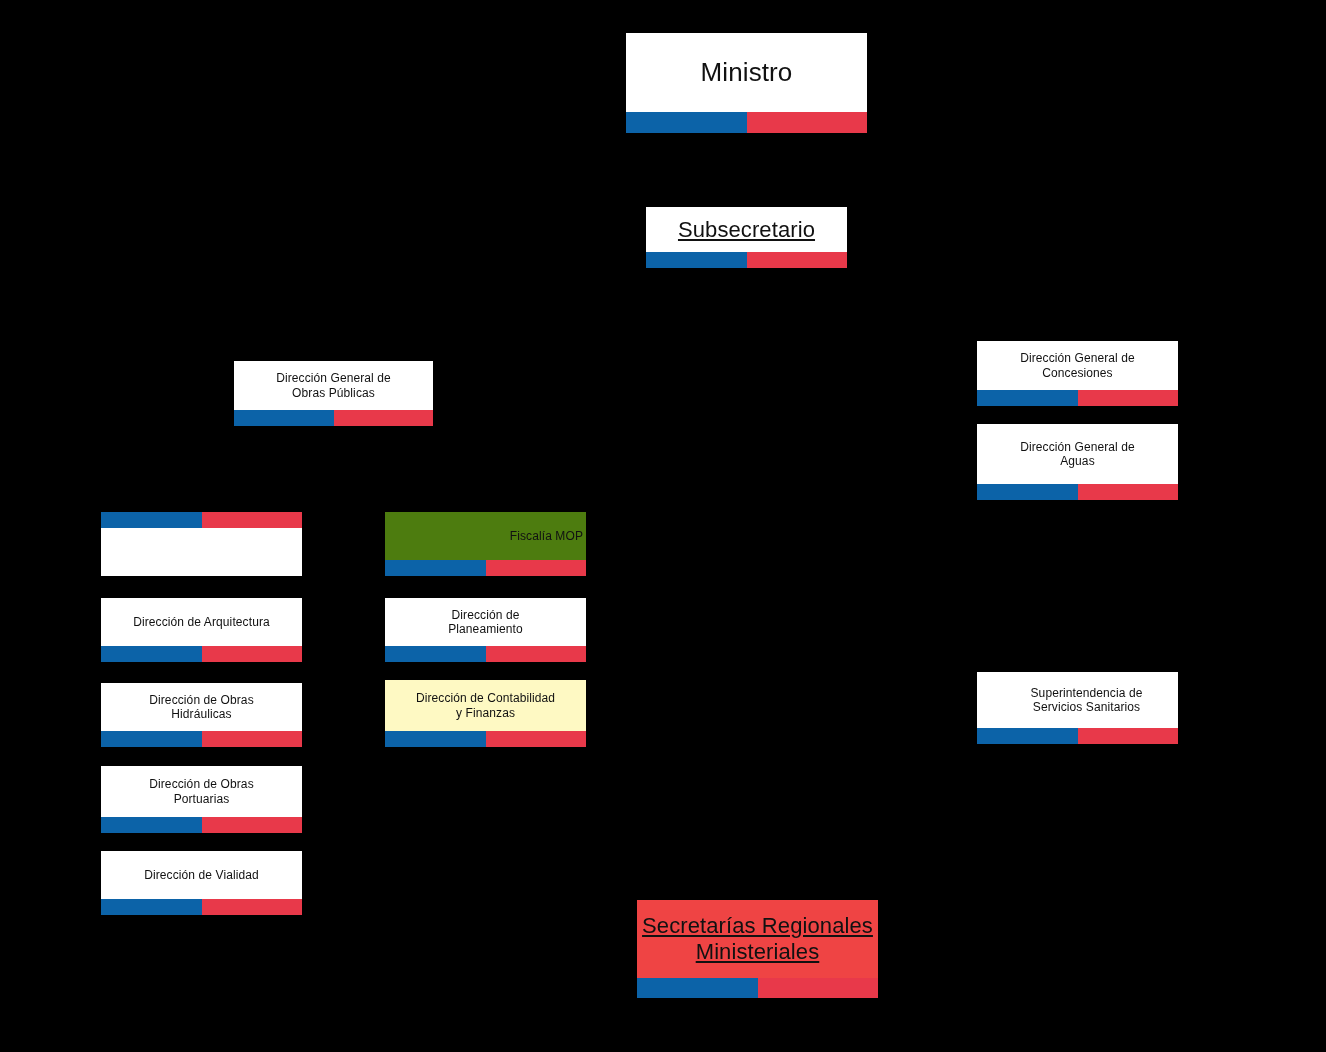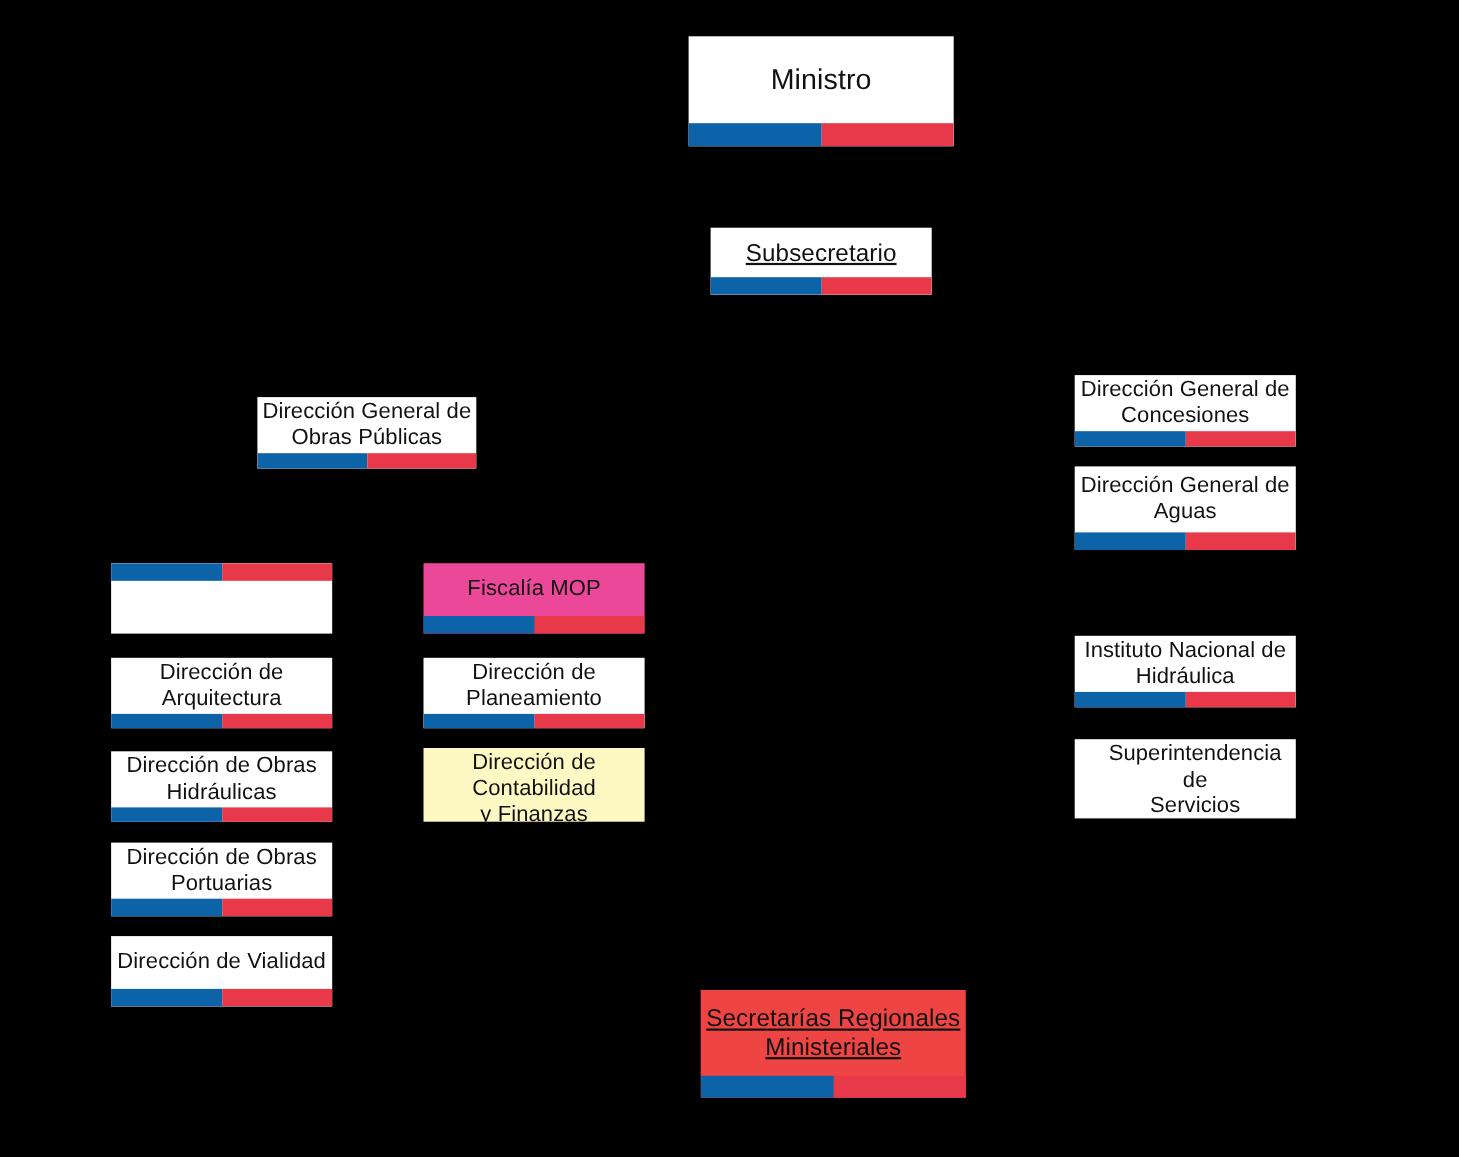--- a/index.html
+++ b/index.html
@@ -58,21 +58,21 @@
   }
   .flag-bar .flag-red {
     width: 50%;
     height: 100%;
     background: #e8394a;
   }
 
   
   .size-xl .node-label { font-size: 26px; }
   .size-lg .node-label { font-size: 22px; text-decoration: underline; }
-  .size-md .node-label { font-size: 20px; }
+  .size-md .node-label { font-size: 12px; }
 </style>
 </head>
 <body>
 
 <div id="chart-canvas" style="background: rgb(0, 0, 0); border-radius: 21px;">
     <div class="node size-xl" style="left: 626px; top: 33px; width: 241px; height: 100px; background: rgb(255, 255, 255);">
       <div class="node-label" style="color: rgb(17, 17, 17);">Ministro</div>
       <div class="flag-bar" style="height: 21px;">
         <div class="flag-blue" style="background: rgb(12, 99, 168);"></div>
         <div class="flag-red" style="background: rgb(232, 57, 74);"></div>
@@ -138,46 +138,38 @@
         <div class="flag-red" style="background: rgb(232, 57, 74);"></div>
       </div>
     </div>
     <div class="node size-md" style="left: 101px; top: 851px; width: 201px; height: 64px; background: rgb(255, 255, 255);">
       <div class="node-label" style="color: rgb(17, 17, 17);">Dirección de Vialidad</div>
       <div class="flag-bar" style="height: 16px;">
         <div class="flag-blue" style="background: rgb(12, 99, 168);"></div>
         <div class="flag-red" style="background: rgb(232, 57, 74);"></div>
       </div>
     </div>
-    <div class="node size-md" style="left: 385px; top: 512px; width: 201px; height: 64px; background: #ec4899;">
+    <div class="node size-md" style="left: 385px; top: 512px; width: 201px; height: 64px; background: #4d7c0f; align-items: flex-end;">
       <div class="node-label" style="color: rgb(17, 17, 17);">Fiscalía MOP</div>
       <div class="flag-bar" style="height: 16px;">
         <div class="flag-blue" style="background: rgb(12, 99, 168);"></div>
         <div class="flag-red" style="background: rgb(232, 57, 74);"></div>
       </div>
     </div>
     <div class="node size-md" style="left: 385px; top: 598px; width: 201px; height: 64px; background: rgb(255, 255, 255);">
       <div class="node-label" style="color: rgb(17, 17, 17);">Dirección de
 Planeamiento</div>
       <div class="flag-bar" style="height: 16px;">
         <div class="flag-blue" style="background: rgb(12, 99, 168);"></div>
         <div class="flag-red" style="background: rgb(232, 57, 74);"></div>
       </div>
     </div>
     <div class="node size-md" style="left: 385px; top: 680px; width: 201px; height: 67px; background: #fef9c3;">
       <div class="node-label" style="color: rgb(17, 17, 17);">Dirección de Contabilidad
 y Finanzas</div>
-      <div class="flag-bar" style="height: 16px;">
-        <div class="flag-blue" style="background: rgb(12, 99, 168);"></div>
-        <div class="flag-red" style="background: rgb(232, 57, 74);"></div>
-      </div>
-    </div>
-    <div class="node size-md" style="left: 977px; top: 578px; width: 201px; height: 65px; background: rgb(255, 255, 255);">
-      <div class="node-label" style="color: rgb(17, 17, 17);">Instituto Nacional de
-Hidráulica</div>
       <div class="flag-bar" style="height: 16px;">
         <div class="flag-blue" style="background: rgb(12, 99, 168);"></div>
         <div class="flag-red" style="background: rgb(232, 57, 74);"></div>
       </div>
     </div>
     <div class="node size-md" style="left: 977px; top: 672px; width: 201px; height: 72px; background: rgb(255, 255, 255);">
       <div class="node-label" style="color: rgb(17, 17, 17); margin-left: 18px;">Superintendencia de
 Servicios Sanitarios</div>
       <div class="flag-bar" style="height: 16px;">
         <div class="flag-blue" style="background: rgb(12, 99, 168);"></div>

